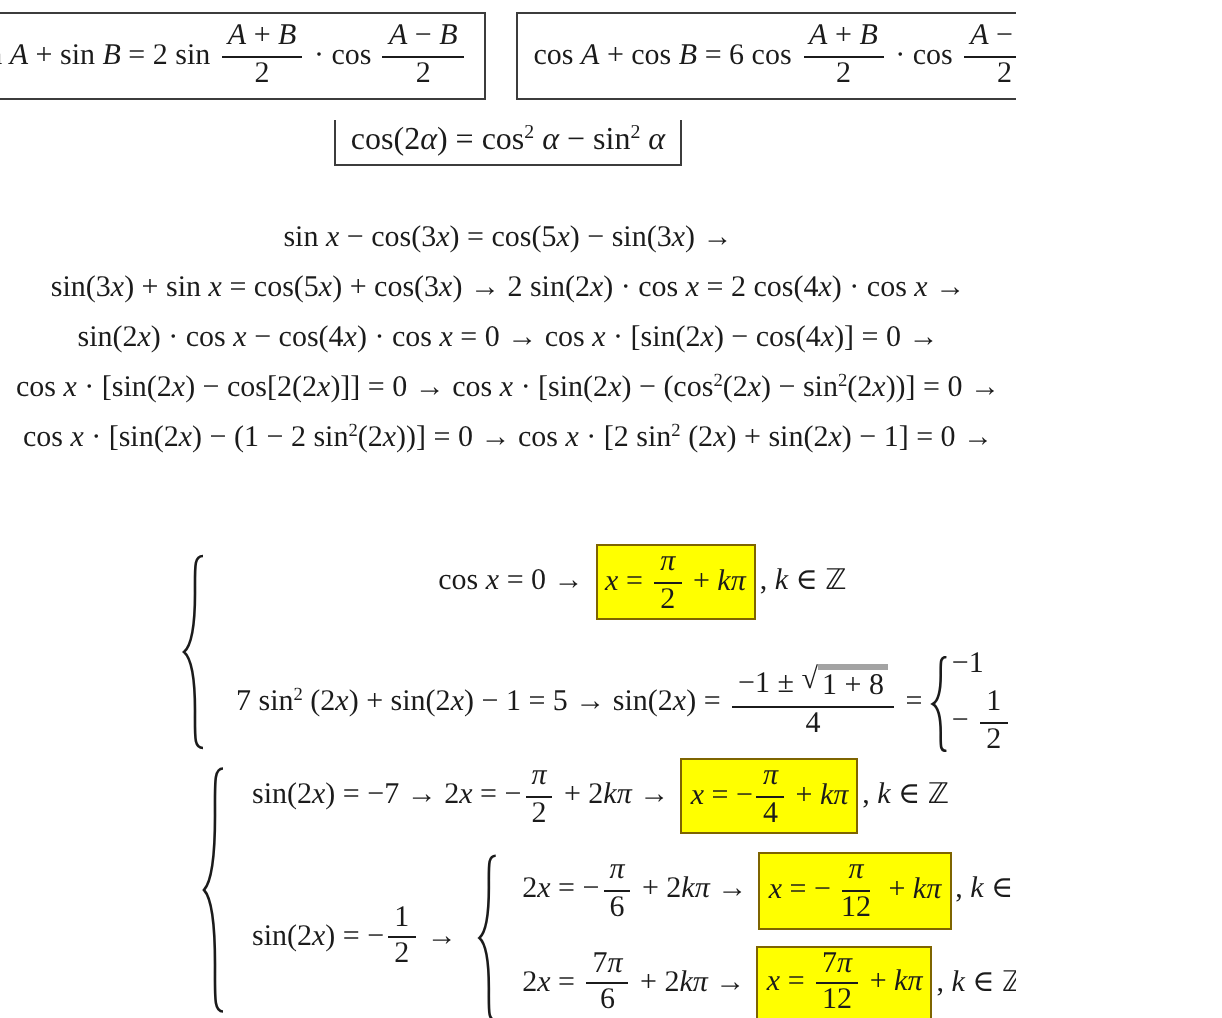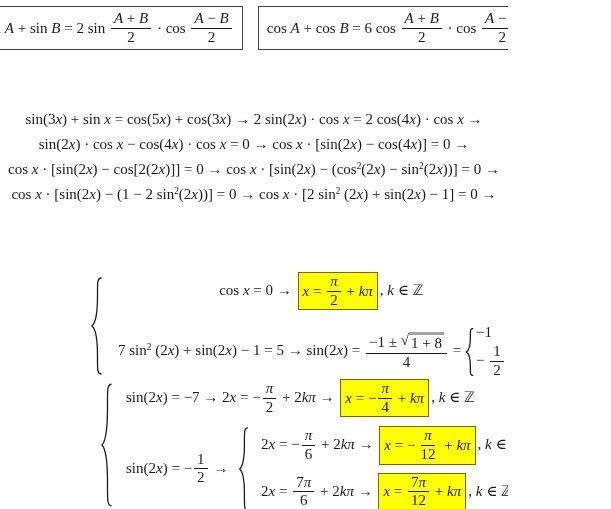--- a/index.html
+++ b/index.html
@@ -71,22 +71,26 @@
           <span class="den"><span class="run">2</span></span>
         </span>
         <span class="run"> · cos </span>
         <span class="frac">
           <span class="num"><span class="run it">A</span><span class="run"> − </span><span class="run it">B</span></span>
           <span class="den"><span class="run">2</span></span>
         </span>
       </div>
   </div>
 
+  <div class="box3-row">
+    <div class="fbox3 mline"><span class="run">cos(2</span><span class="run it">α</span><span class="run">) = cos</span><span class="sup">2</span><span class="run"> </span><span class="run it">α</span><span class="run"> − sin</span><span class="sup">2</span><span class="run"> </span><span class="run it">α</span></div>
+  </div>
 
   <div class="lines">
+    <div class="mline"><span class="run">sin </span><span class="run it">x</span><span class="run"> − cos(3</span><span class="run it">x</span><span class="run">) = cos(5</span><span class="run it">x</span><span class="run">) − sin(3</span><span class="run it">x</span><span class="run">) →</span></div>
     <div class="mline"><span class="run">sin(3</span><span class="run it">x</span><span class="run">) + sin </span><span class="run it">x</span><span class="run"> = cos(5</span><span class="run it">x</span><span class="run">) + cos(3</span><span class="run it">x</span><span class="run">) → 2 sin(2</span><span class="run it">x</span><span class="run">) · cos </span><span class="run it">x</span><span class="run"> = 2 cos(4</span><span class="run it">x</span><span class="run">) · cos </span><span class="run it">x</span><span class="run"> →</span></div>
     <div class="mline"><span class="run">sin(2</span><span class="run it">x</span><span class="run">) · cos </span><span class="run it">x</span><span class="run"> − cos(4</span><span class="run it">x</span><span class="run">) · cos </span><span class="run it">x</span><span class="run"> = 0 → cos </span><span class="run it">x</span><span class="run"> · [sin(2</span><span class="run it">x</span><span class="run">) − cos(4</span><span class="run it">x</span><span class="run">)] = 0 →</span></div>
     <div class="mline"><span class="run">cos </span><span class="run it">x</span><span class="run"> · [sin(2</span><span class="run it">x</span><span class="run">) − cos[2(2</span><span class="run it">x</span><span class="run">)]] = 0 → cos </span><span class="run it">x</span><span class="run"> · [sin(2</span><span class="run it">x</span><span class="run">) − (cos</span><span class="sup">2</span><span class="run">(2</span><span class="run it">x</span><span class="run">) − sin</span><span class="sup">2</span><span class="run">(2</span><span class="run it">x</span><span class="run">))] = 0 →</span></div>
     <div class="mline"><span class="run">cos </span><span class="run it">x</span><span class="run"> · [sin(2</span><span class="run it">x</span><span class="run">) − (1 − 2 sin</span><span class="sup">2</span><span class="run">(2</span><span class="run it">x</span><span class="run">))] = 0 → cos </span><span class="run it">x</span><span class="run"> · [2 sin</span><span class="sup">2</span><span class="run"> (2</span><span class="run it">x</span><span class="run">) + sin(2</span><span class="run it">x</span><span class="run">) − 1] = 0 →</span></div>
   </div>
 
   <div class="system sys1">
     <svg class="brace-svg" width="14" height="98" viewBox="0 0 14 100" preserveAspectRatio="none">
       <path d="M11.5 1 C7 1 7.5 6 7.5 20 C7.5 38 5.5 47 2 50 C5.5 53 7.5 62 7.5 80 C7.5 94 7 99 11.5 99" fill="none" stroke="#1b1b1b" stroke-width="1.3" vector-effect="non-scaling-stroke"></path>
     </svg>

